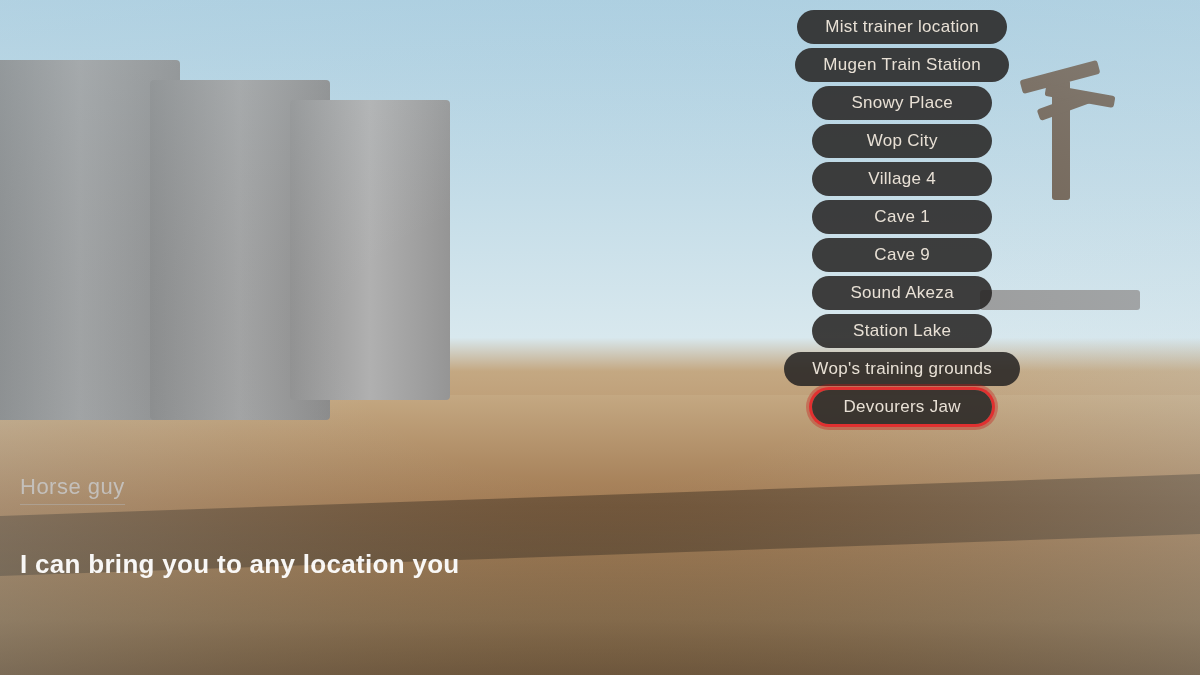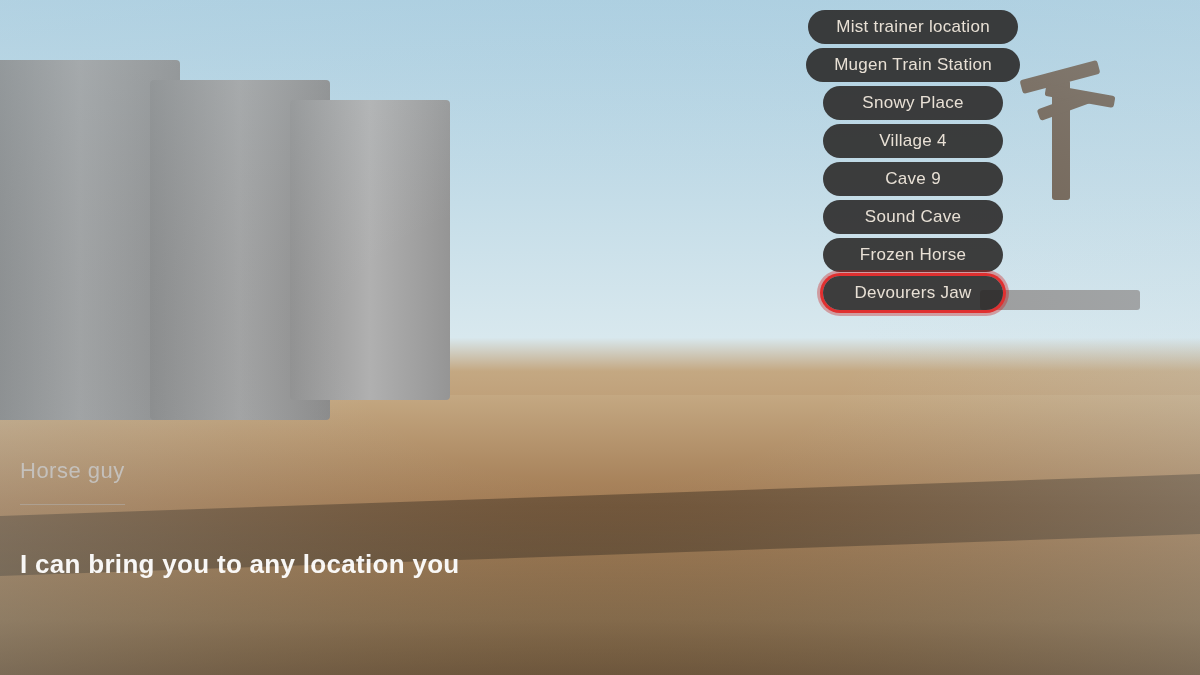--- a/index.html
+++ b/index.html
@@ -145,21 +145,21 @@
     
     .npc-name {
       position: absolute;
       bottom: 170px;
       left: 20px;
       color: rgba(200,200,200,0.85);
       font-size: 22px;
       font-weight: 300;
       letter-spacing: 0.5px;
       border-bottom: 1px solid rgba(180,180,180,0.5);
-      padding-bottom: 20px;
+      padding-bottom: 4px;
     }
 
     
     .npc-dialogue {
       position: absolute;
       bottom: 95px;
       left: 20px;
       color: rgba(255,255,255,0.95);
       font-size: 26px;
       font-weight: 700;
@@ -221,18 +221,21 @@
 <div class="mist"></div>
 
 <div class="npc-name">Horse guy</div>
 
 <div class="npc-dialogue">I can bring you to any location you</div>
 
 <div class="location-menu">
 <button class="location-btn">Mist trainer location</button>
     <button class="location-btn">Mugen Train Station</button>
     <button class="location-btn">Snowy Place</button>
+    <button class="location-btn">Wop City</button>
     <button class="location-btn">Village 4</button>
+    <button class="location-btn">Cave 1</button>
     <button class="location-btn">Cave 9</button>
-    <button class="location-btn">Sound Cave</button>
-    <button class="location-btn">Frozen Horse</button>
+    <button class="location-btn">Sound Akeza</button>
+    <button class="location-btn">Station Lake</button>
+    <button class="location-btn">Wop's training grounds</button>
     <button class="location-btn red-box">Devourers Jaw</button>
   </div>
 
 </body></html>

